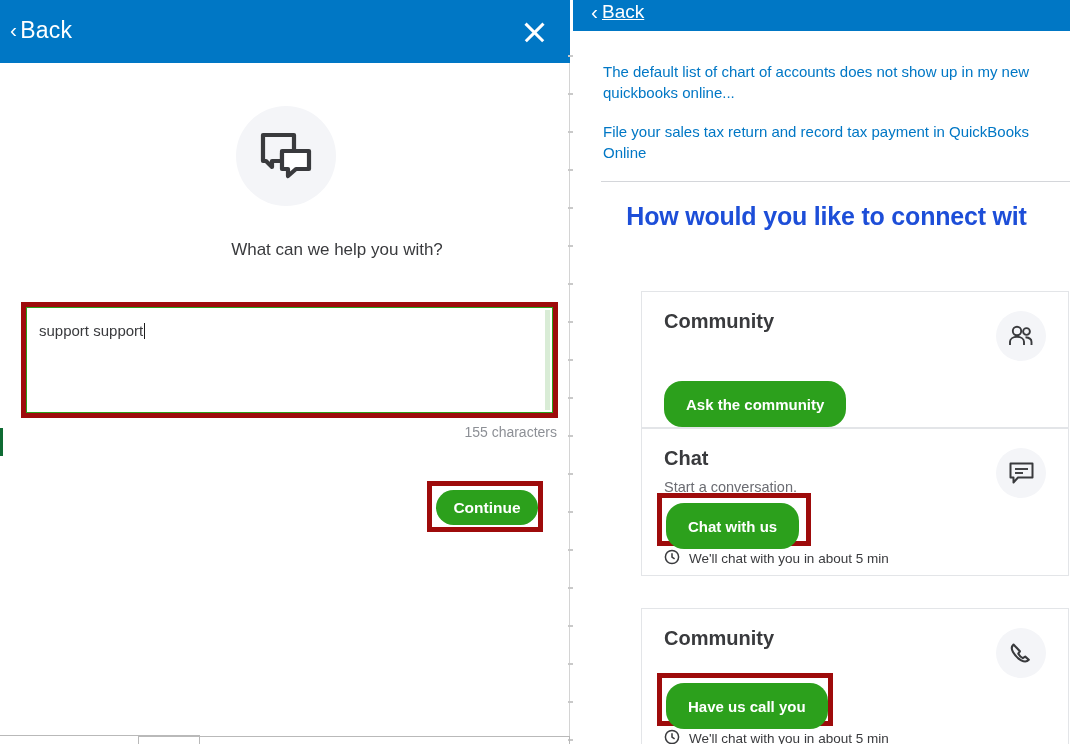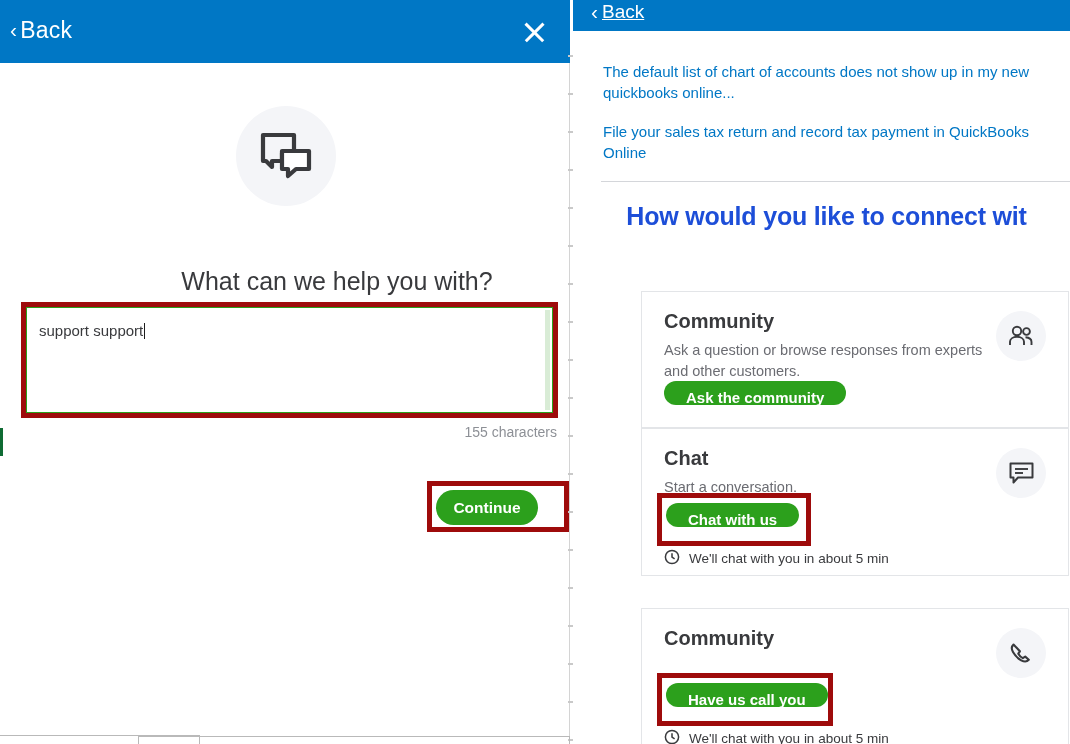--- a/index.html
+++ b/index.html
@@ -40,23 +40,22 @@
   .close-x::after  { transform: rotate(-45deg); }
 
   .bubble-circle {
     position: absolute; left: 236px; top: 106px;
     width: 100px; height: 100px; border-radius: 50%;
     background: #f4f5f8;
     display: flex; align-items: center; justify-content: center;
   }
   .headline {
     position: absolute; left: 0; top: 240px; width: 674px;
-    text-align: center; color: #393a3d; font-size: 25px;
-    font-family: "Liberation Sans", sans-serif;
-    margin-top: 27px;
+    text-align: center; color: #393a3d; font-size: 17px;
+    font-family: "Liberation Sans", sans-serif;
   }
 
   .ta-annot {
     position: absolute; left: 21px; top: 302px;
     width: 537px; height: 116px;
     border: 5px solid #9e0b0b;
     background: #ffffff;
   }
   .textarea-box {
     position: absolute; left: 0; top: 0; right: 0; bottom: 0;
@@ -77,21 +76,21 @@
     position:absolute; right: 2px; top: 2px; bottom: 2px; width: 5px;
     background: #d9ecd6;
   }
   .char-count {
     position: absolute; right: 12px; top: 424px;
     font-size: 14px; color: #8d9096;
   }
 
   .continue-annot {
     position: absolute; left: 427px; top: 481px;
-    width: 142px; height: 51px;
+    width: 116px; height: 51px;
     border: 5px solid #9e0b0b;
     background: #ffffff;
   }
   .continue-btn {
     position: absolute; left: 4px; top: 4px;
     width: 102px; height: 35px;
     background: #2ca01c; color: #ffffff;
     border: none; border-radius: 18px;
     font-size: 15.5px; font-weight: bold;
     font-family: "Liberation Sans", sans-serif;
@@ -179,21 +178,21 @@
     position: absolute; right: 22px; top: 19px;
     width: 50px; height: 50px; border-radius: 50%;
     background: #f4f5f8;
     display: flex; align-items: center; justify-content: center;
   }
   .green-pill {
     background: #2ca01c; color: #ffffff;
     border: none; border-radius: 18px;
     font-size: 15px; font-weight: bold;
     font-family: "Liberation Sans", sans-serif;
-    height: 24px; cursor: pointer;
+    height: 46px; cursor: pointer;
     padding: 8px 22px;
   }
   .eta {
     position: absolute; left: 22px;
     display: flex; align-items: center; gap: 9px;
     font-size: 13.5px; color: #393a3d;
   }
   .btn-annot {
     position: absolute;
     border: 5px solid #9e0b0b; background: #ffffff;
@@ -300,21 +299,20 @@
     <div class="right-header">
       <div class="back-link-right">
         <span class="chev">‹</span>
         <span class="lbl">Back</span>
       </div>
     </div>
   </div>
 
   <div class="card" style="top:291px; height:137px;">
     <div class="card-title">Community</div>
-    <div class="card-desc">Ask a question or browse responses from experts and other customers.</div>
     <div class="card-icon">
       <svg width="27" height="22" viewBox="0 0 27 22" fill="none" stroke="#393a3d" stroke-width="1.9">
         <circle cx="9" cy="6" r="4.2"></circle>
         <circle cx="18.5" cy="6.5" r="3.4"></circle>
         <path d="M2 20 v-3.2 c0-3 3.2-5 7-5 s7 2 7 5 V20"></path>
         <path d="M17.5 12.2 c3.4 .25 6 2.1 6 4.7 V20"></path>
       </svg>
     </div>
     <button class="green-pill" style="position:absolute; left:22px; top:89px;">Ask the community</button>
   </div>

